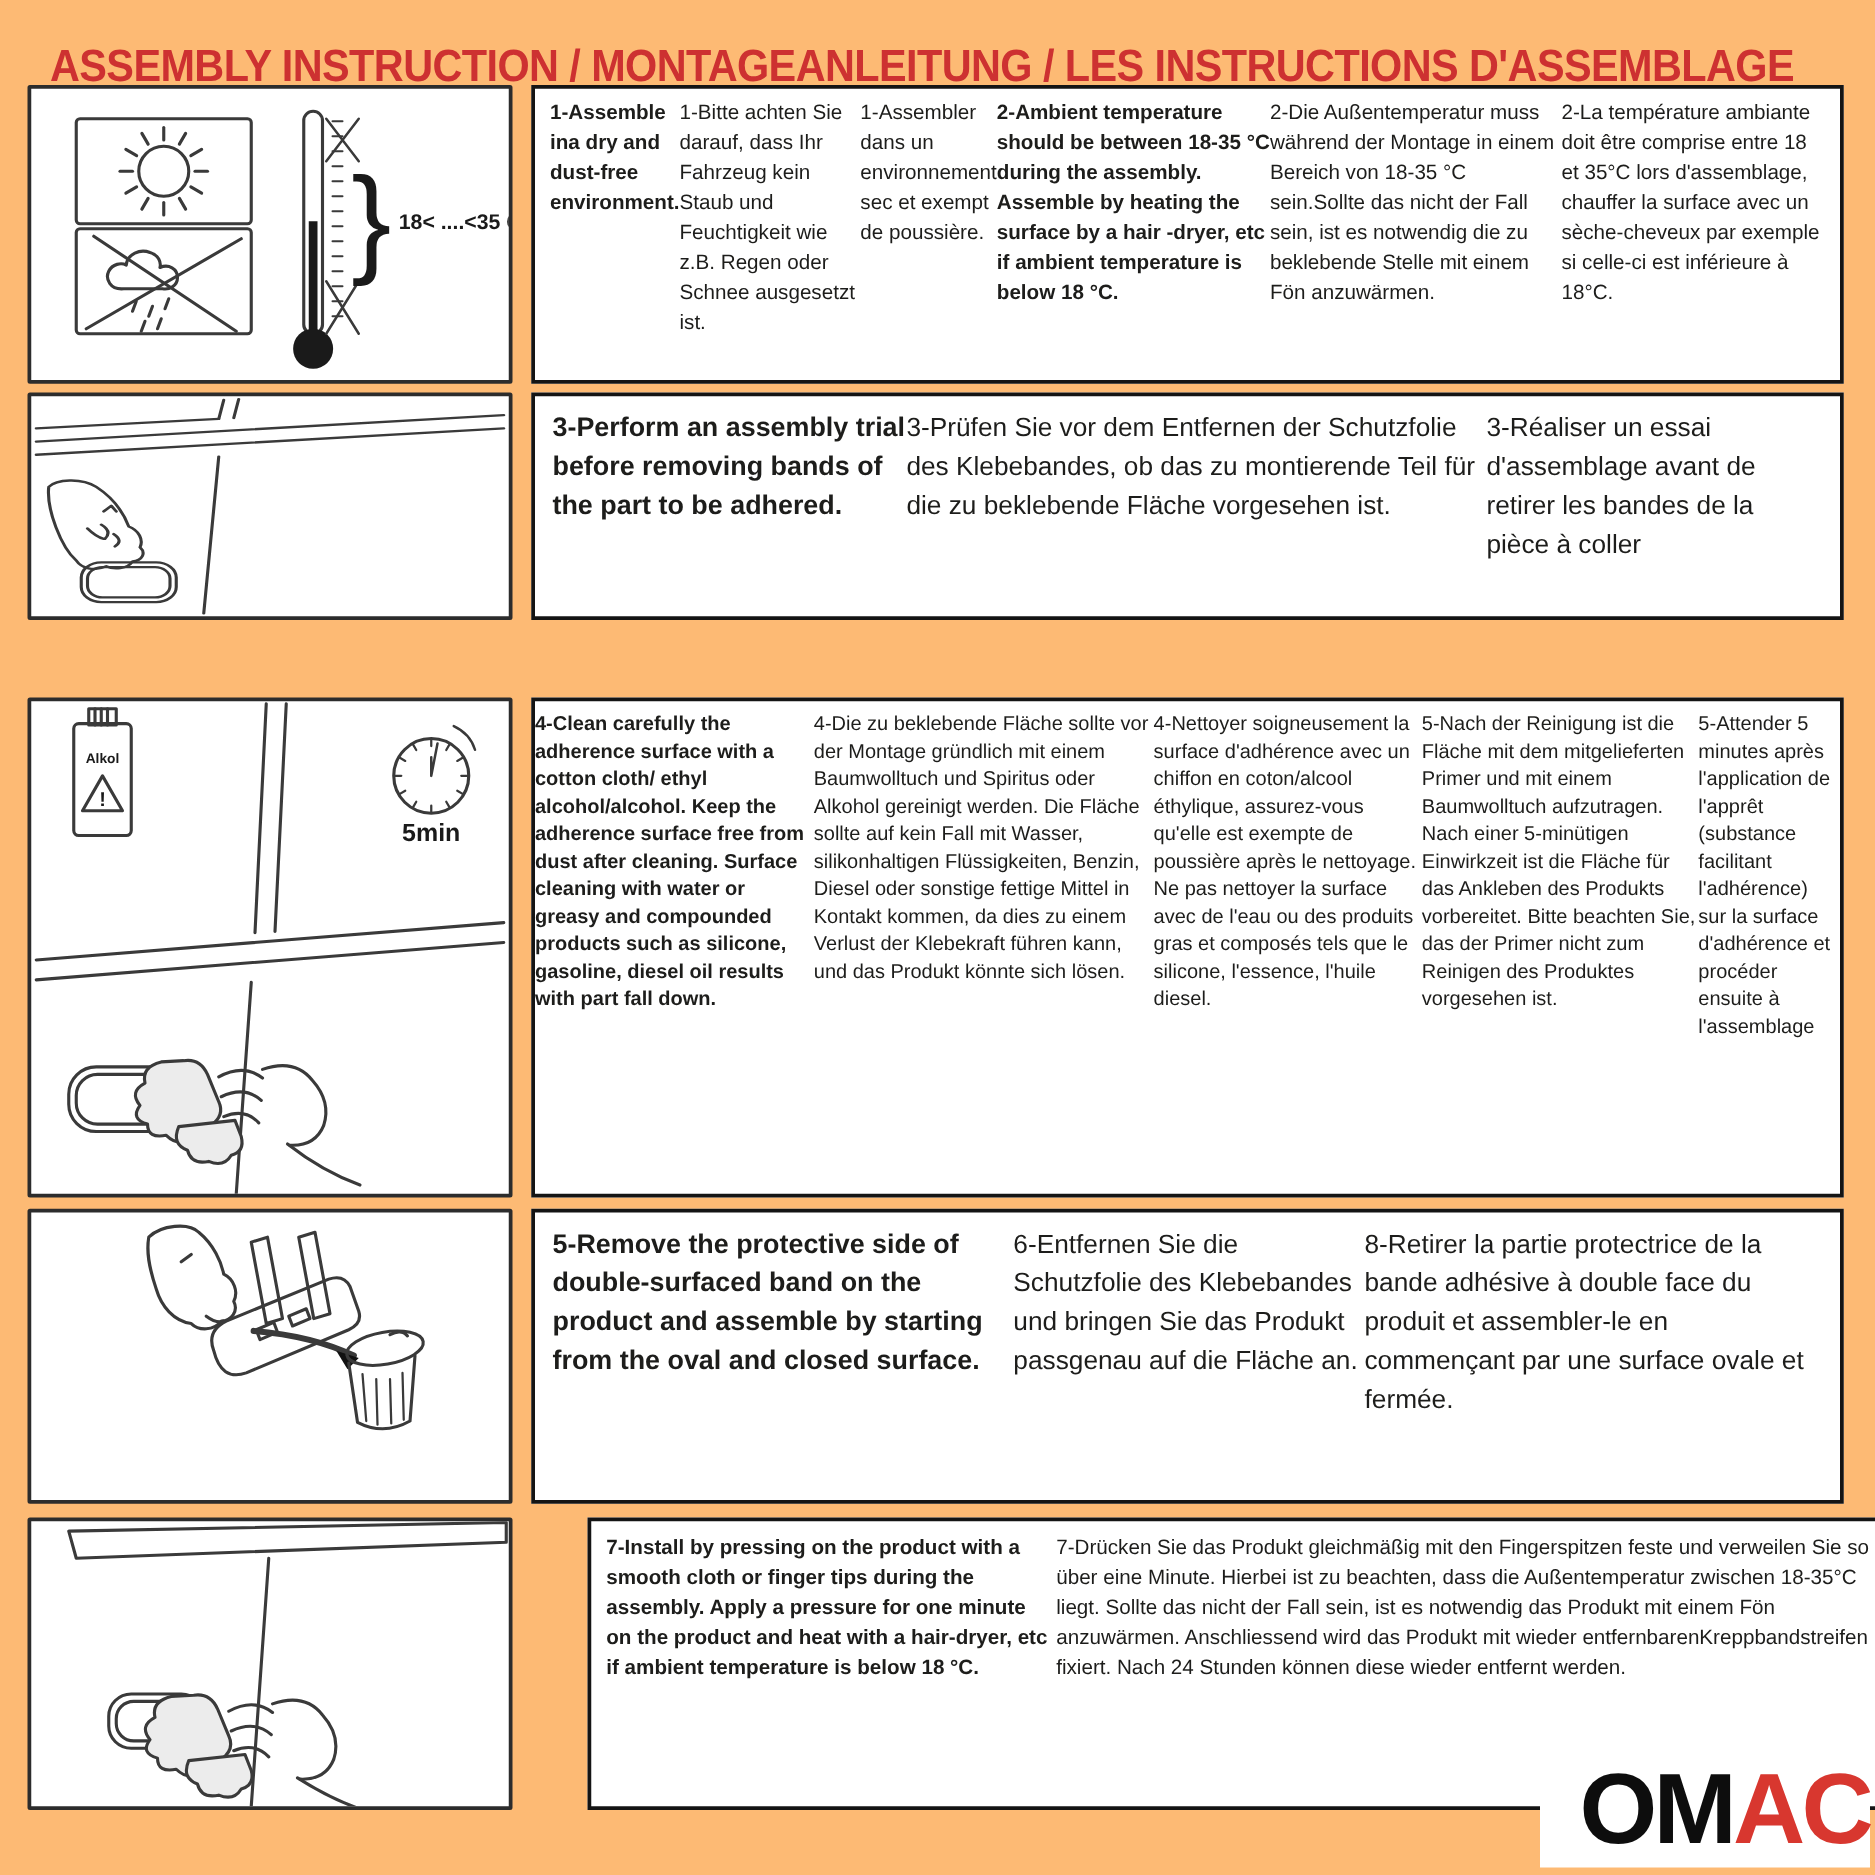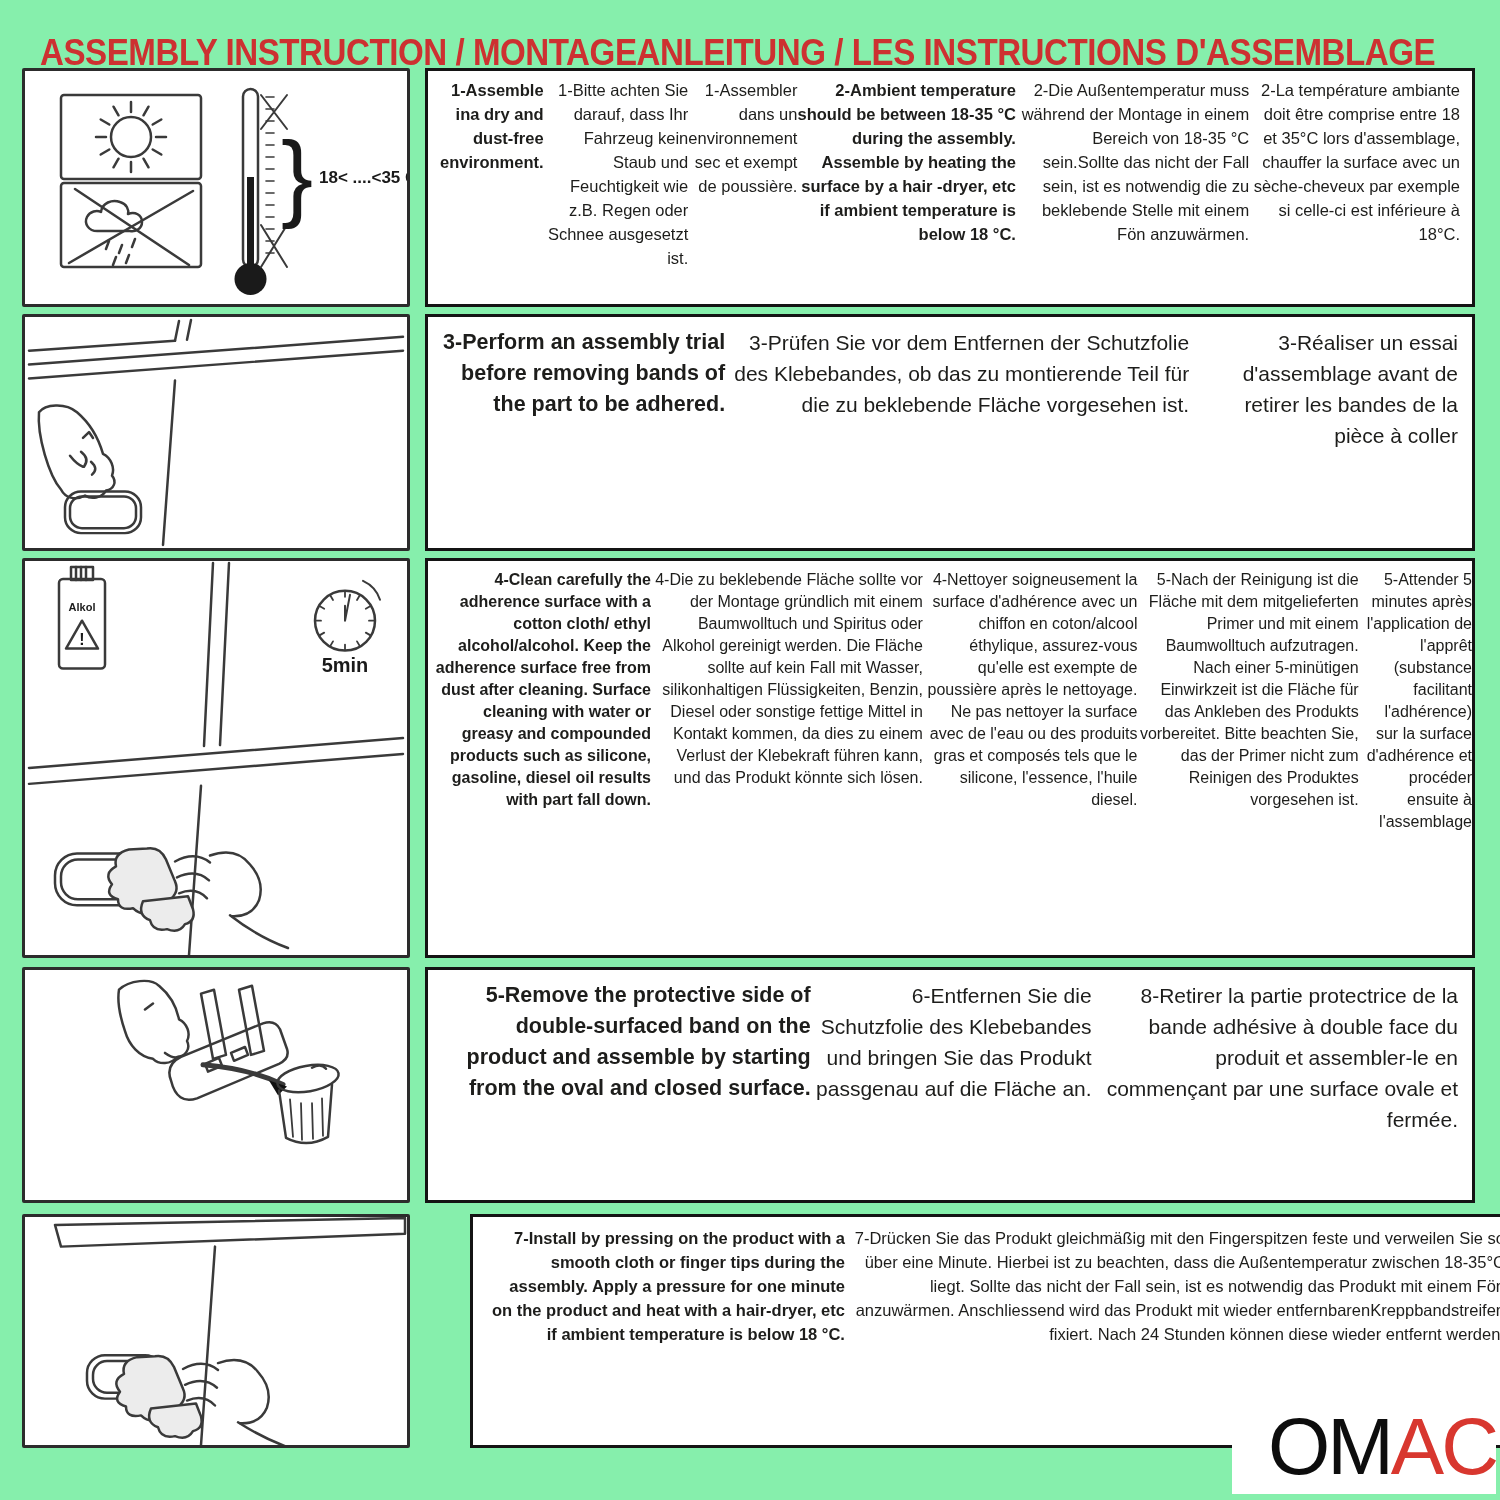--- a/index.html
+++ b/index.html
@@ -1,41 +1,41 @@
 <!DOCTYPE html>
 <html><head>
 <meta charset="utf-8">
 <style>
   html,body{margin:0;padding:0;background:#ffffff;}
   body{width:1500px;height:1500px;position:relative;font-family:"Liberation Sans",sans-serif;color:#1d1d1b;}
-  .page{position:absolute;inset:0;background:#86efac;text-align:right;}
+  .page{position:absolute;inset:0;background:#fdba74;}
   .title{position:absolute;left:40px;top:8px;font-size:36px;font-weight:800;color:#cd3131;
          white-space:nowrap;letter-spacing:-0.5px;transform:scaleX(0.92);transform-origin:left top;}
   .row{position:absolute;left:0;width:1500px;}
   .illus-box{position:absolute;left:22px;width:388px;background:#fff;border:3px solid #2c2c2c;border-radius:2px;box-sizing:border-box;}
   .illus-box svg{display:block;width:100%;height:100%;}
   .text-box{position:absolute;left:425px;width:1050px;background:#fff;border:3px solid #141414;box-sizing:border-box;
             display:flex;flex-direction:row;}
   .text-box p{margin:0;}
   .b{font-weight:bold;}
   .gap{margin-top:14px;}
   .t1{font-size:16.5px;line-height:24px;padding:7px 12px;}
   .t3{font-size:16px;line-height:22px;padding:8px 0;}
   .t5{font-size:16.5px;line-height:24px;padding:9px 12px;margin-left:45px;}
   .lg{font-size:21px;line-height:31px;padding:10px 14px;justify-content:center;}
   .lg .b{font-size:21.5px;}
   
   .r1 .illus-box,.r1 .text-box{top:68px;height:239px;}
-  .r2 .illus-box,.r2 .text-box{top:314px;height:237px;}
+  .r2 .illus-box,.r2 .text-box{top:314px;height:182px;}
   .r3 .illus-box,.r3 .text-box{top:558px;height:400px;}
   .r4 .illus-box,.r4 .text-box{top:967px;height:236px;}
   .r5 .illus-box,.r5 .text-box{top:1214px;height:234px;}
   .logo{position:absolute;left:1232px;top:1400px;width:264px;height:94px;background:#fff;z-index:6;
         display:flex;align-items:center;justify-content:flex-end;
-        font-size:80px;font-weight:400;letter-spacing:-3px;line-height:1;}
+        font-size:80px;font-weight:700;letter-spacing:-3px;line-height:1;}
   .logo .lb{color:#0d0d0d;}
   .logo .lr{color:#d8372f;}
   .lineart{stroke:#3a3a3a;fill:none;stroke-width:2.5;stroke-linecap:round;stroke-linejoin:round;}
   .svgtext{stroke:none;fill:#1a1a1a;font-family:"Liberation Sans",sans-serif;}
 </style>
 </head>
 <body>
 
 <div class="page">
 

